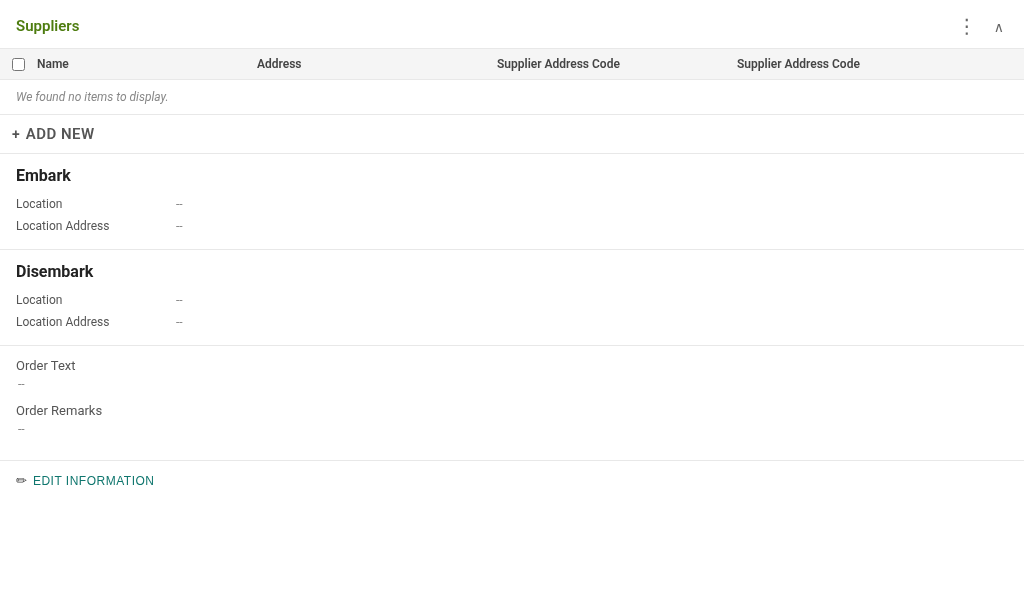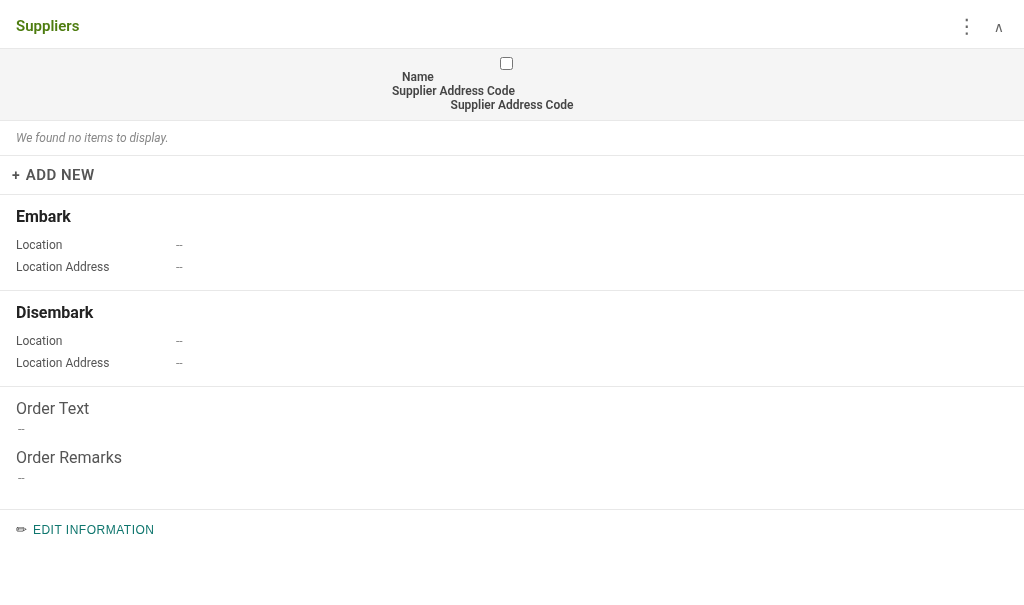--- a/index.html
+++ b/index.html
@@ -47,23 +47,22 @@
 
     
     .suppliers-section {
       padding: 0;
       border-bottom: 1px solid #e8e8e8;
     }
     .table-header {
       display: flex;
       align-items: center;
       background: #f5f5f5;
-      padding: 8px 4px;
-      border-bottom: 1px solid #e8e8e8;
-      flex-direction: column;
+      padding: 8px 12px;
+      border-bottom: 1px solid #e8e8e8;
     }
     .table-header-checkbox {
       margin-right: 12px;
     }
     .col-name {
       width: 220px;
       font-size: 12px;
       font-weight: 600;
       color: #444;
     }
@@ -140,21 +139,21 @@
 
     
     .order-section {
       padding: 12px 16px;
       border-bottom: 1px solid #e8e8e8;
     }
     .order-field {
       margin-bottom: 12px;
     }
     .order-label {
-      font-size: 16px;
+      font-size: 13px;
       color: #555;
       margin-bottom: 4px;
     }
     .order-value {
       font-size: 12px;
       color: #888;
       padding-left: 2px;
     }
 
     
@@ -199,20 +198,21 @@
     <button class="icon-btn">
       <span class="chevron-icon">∧</span>
     </button>
   </div>
 </div>
 
 <div class="suppliers-section">
   <div class="table-header">
     <input type="checkbox" class="table-header-checkbox" style="">
     <div class="col-name">Name</div>
+    <div class="col-address">Address</div>
     <div class="col-supplier-addr-code">Supplier Address Code</div>
     <div class="col-supplier-prod-code">Supplier Address Code</div>
   </div>
   <div class="no-items-row">We found no items to display.</div>
   <div class="add-new-row">
     <span class="add-icon">+</span>
     <span class="add-new-label">ADD NEW</span>
   </div>
 </div>
 

